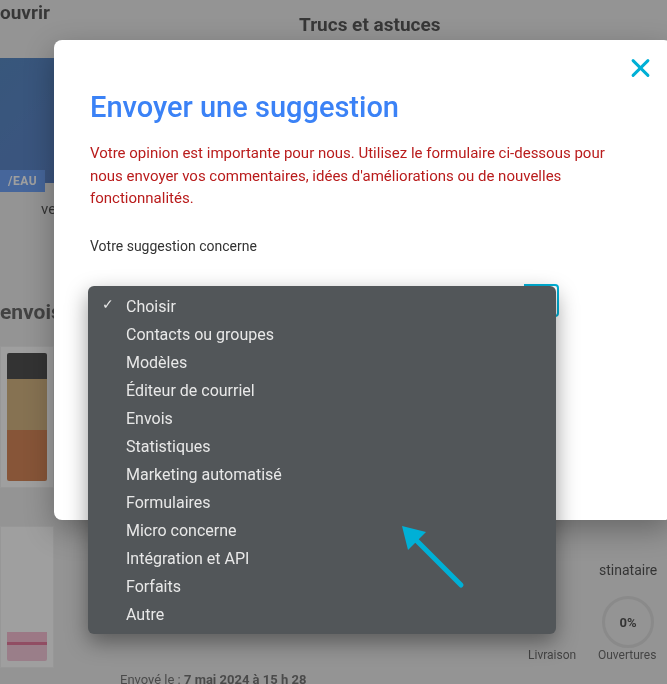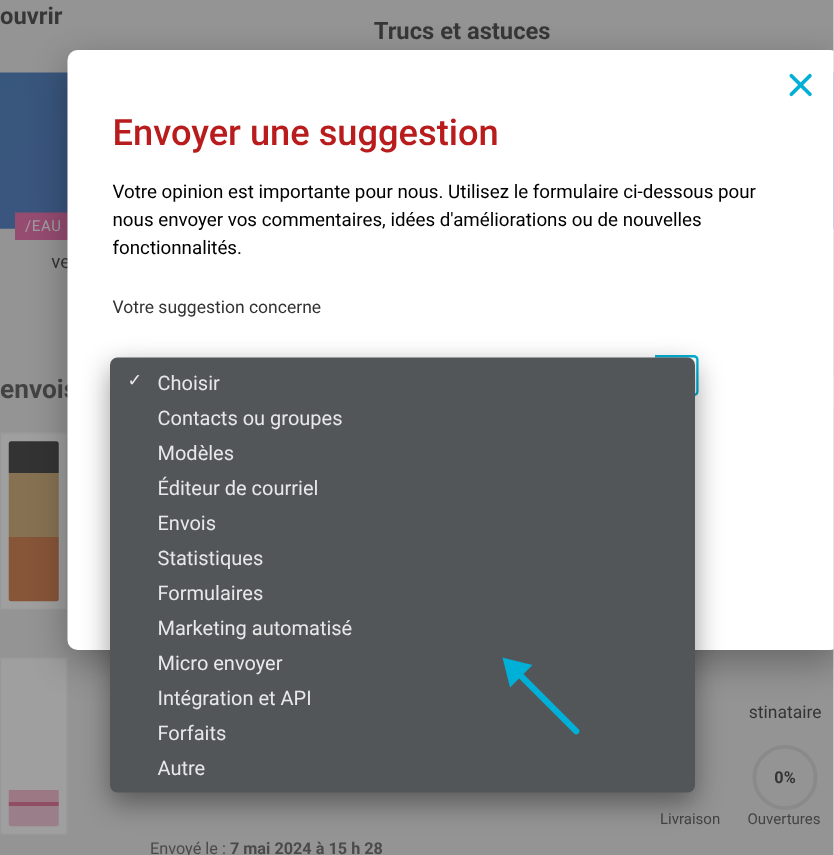--- a/index.html
+++ b/index.html
@@ -1,19 +1,19 @@
 <!DOCTYPE html>
 <html><head>
 <meta charset="utf-8">
 <style>
   html,body{margin:0;padding:0;font-family:-apple-system,BlinkMacSystemFont,"Segoe UI",Roboto,Helvetica,Arial,sans-serif;background:#f5f5f5;overflow:hidden;}
   .stage{position:relative;width:667px;height:684px;background:#e6e6e6;overflow:hidden;}
   .bg{position:absolute;inset:0;color:#333;}
   .bg .section-title{position:absolute;font-weight:700;font-size:19px;color:#1a1a1a;}
-  .bg .new-badge{position:absolute;left:0;top:170px;background:#ec4899;color:#fff;font-size:12px;font-weight:400;padding:4px 8px;letter-spacing:0.5px;margin-left:12px;}
+  .bg .new-badge{position:absolute;left:0;top:170px;background:#3b82f6;color:#fff;font-size:12px;font-weight:700;padding:4px 8px;letter-spacing:0.5px;}
   .bg .gradient-box{position:absolute;left:0;top:58px;width:600px;height:125px;background:linear-gradient(135deg,#1b5fb0 0%,#3a4bd8 100%);}
   .bg .grad2{left:640px;top:58px;width:27px;}
   .bg .card-label{position:absolute;font-size:15px;color:#111;padding-left:41px;}
   .bg .envois{position:absolute;left:0;top:300px;font-weight:700;font-size:21px;}
   .bg .thumb{position:absolute;left:0;width:52px;height:140px;background:#fff;border:1px solid #eee;}
   .bg .thumb1{top:346px;}
   .bg .thumb2{top:526px;}
   .bg .thumb-inner{position:absolute;inset:6px;border-radius:2px;}
   .bg .burger{background:linear-gradient(#111 0 20%,#c79b55 20% 60%,#c95c1c 60% 100%);}
   .bg .mothers{background:linear-gradient(#fff 0 55%,#f8a8c5 55% 70%,#e14a7b 70% 75%,#f4b6ce 75% 100%);}
@@ -24,22 +24,22 @@
   .bg .livraison{position:absolute;top:648px;left:528px;font-size:12px;}
   .bg .ouvertures{position:absolute;top:648px;left:598px;font-size:12px;}
   .bg .ouvertures-top{position:absolute;top:455px;left:598px;font-size:12px;}
   .bg .twobox{position:absolute;left:638px;top:298px;width:29px;height:30px;border:1px solid #ccc;background:#fff;display:flex;align-items:center;justify-content:center;font-size:15px;color:#333;border-radius:4px;}
   .overlay{position:absolute;inset:0;background:rgba(80,80,80,0.55);}
   .modal{position:absolute;left:54px;top:40px;width:546px;background:#fff;border-radius:8px;padding:22px 36px 260px;box-shadow:0 10px 30px rgba(0,0,0,0.3);}
   .modal-close{position:absolute;top:16px;right:20px;width:24px;height:24px;cursor:pointer;}
   .modal-close::before,.modal-close::after{content:"";position:absolute;left:11px;top:0;width:3px;height:24px;background:#00b0d6;border-radius:2px;}
   .modal-close::before{transform:rotate(45deg);}
   .modal-close::after{transform:rotate(-45deg);}
-  .modal h1{color:#b91c1c;font-size:29px;font-weight:500;margin:28px 0 18px;}
-  .modal p{color:#000000;font-size:15px;line-height:1.5;margin:0 0 28px;}
+  .modal h1{color:#3b82f6;font-size:29px;font-weight:500;margin:28px 0 18px;}
+  .modal p{color:#b91c1c;font-size:15px;line-height:1.5;margin:0 0 28px;}
   .modal .field-label{font-size:14px;color:#333;margin-bottom:6px;display:block;}
   .dropdown{position:absolute;left:88px;top:286px;width:468px;background:#525659;border-radius:6px;padding:6px 0;box-shadow:0 8px 22px rgba(0,0,0,0.4);}
   .dropdown .opt{font-size:16px;color:#e8e8e8;padding:4.5px 20px 4.5px 38px;position:relative;cursor:pointer;}
   .dropdown .opt.selected{background:#2a7bff;color:#fff;}
   .dropdown .opt .check{position:absolute;left:14px;top:4px;font-size:14px;}
   .dd-border{position:absolute;left:524px;top:284px;width:33px;height:29px;border:2px solid #00b0d6;border-left:none;border-radius:0 4px 4px 0;}
   .arrow{position:absolute;left:398px;top:522px;width:70px;height:70px;pointer-events:none;}
   .arrow svg{width:100%;height:100%;}
 </style>
 </head>
@@ -89,23 +89,23 @@
 
   <div class="dd-border"></div>
 
   <div class="dropdown" id="dropdown">
       <div class="opt"><span class="check">✓</span><span>Choisir</span></div>
       <div class="opt"><span>Contacts ou groupes</span></div>
       <div class="opt"><span>Modèles</span></div>
       <div class="opt"><span>Éditeur de courriel</span></div>
       <div class="opt"><span>Envois</span></div>
       <div class="opt"><span>Statistiques</span></div>
+      <div class="opt"><span>Marketing automatisé</span></div>
       <div class="opt"><span>Formulaires</span></div>
-      <div class="opt"><span>Marketing automatisé</span></div>
-      <div class="opt"><span>Micro envoyer</span></div>
+      <div class="opt"><span>Micro concerne</span></div>
       <div class="opt"><span>Intégration et API</span></div>
       <div class="opt"><span>Forfaits</span></div>
       <div class="opt"><span>Autre</span></div>
     </div>
 
   <div class="arrow">
     <svg viewBox="0 0 70 70">
         <defs></defs>
       <line x1="63" y1="63" x2="14" y2="14" stroke="#00b0d6" stroke-width="5" stroke-linecap="round"></line>
       <polygon points="4,4 28,10 10,28" fill="#00b0d6"></polygon>

